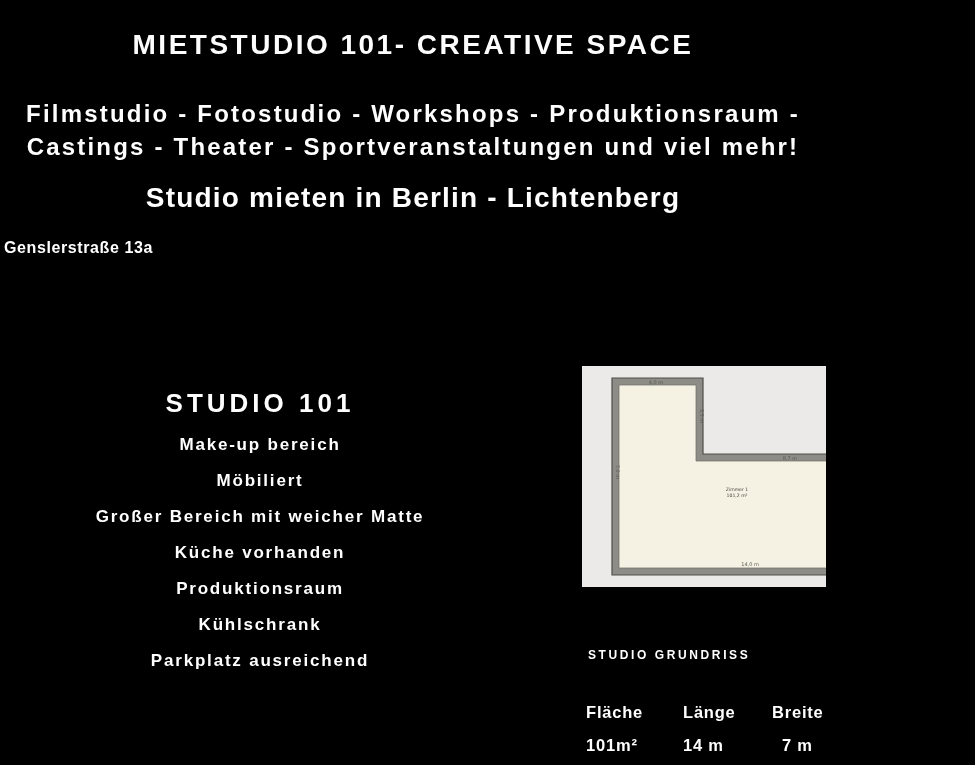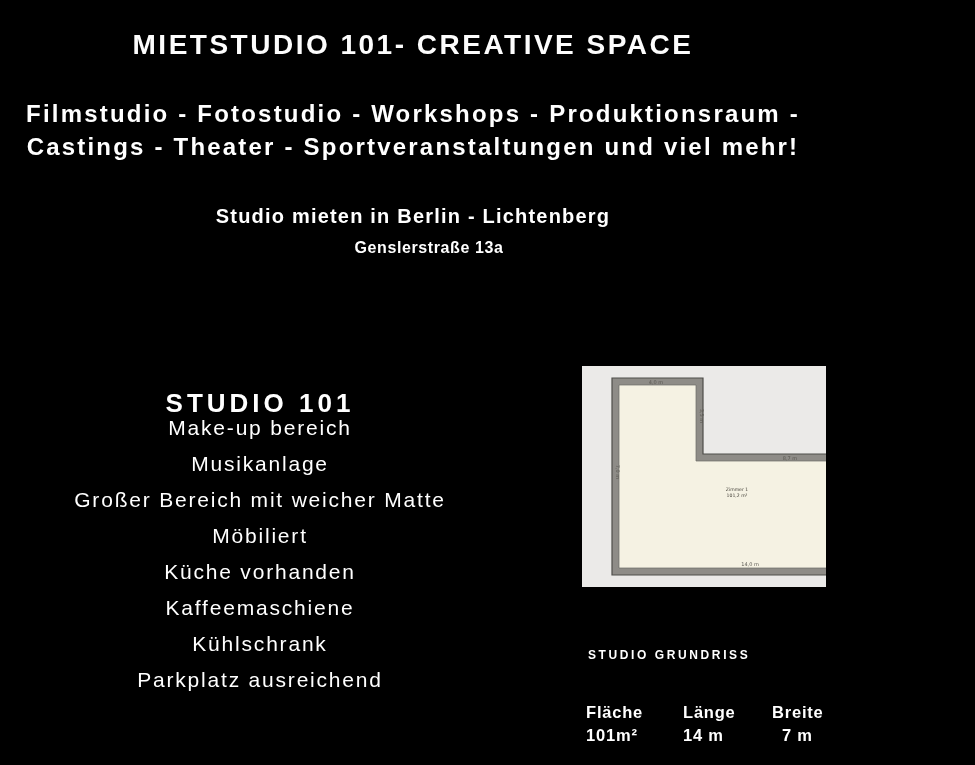--- a/index.html
+++ b/index.html
@@ -28,30 +28,30 @@
     top: 97px; left: 0; width: 100%;
     text-align: center;
     font-size: 24px;
     font-weight: bold;
     letter-spacing: 2.2px;
     line-height: 33px;
     color: #ffffff;
   }
   .location-heading {
     position: absolute;
-    top: 205px; left: 0; width: 100%;
+    top: 182px; left: 0; width: 100%;
     text-align: center;
-    font-size: 20px;
+    font-size: 28px;
     font-weight: bold;
     letter-spacing: 1.2px;
   }
   .street-address {
     position: absolute;
-    top: 239px; left: 16px; width: 100%;
-    text-align: center;
+    top: 239px; left: 4px; width: 100%;
+    text-align: left;
     font-size: 16px;
     font-weight: bold;
     letter-spacing: 0.6px;
   }
   .postal-city {
     position: absolute;
     top: 275px; left: 0; width: 100%;
     text-align: center;
     font-size: 16px;
     font-weight: bold;
@@ -59,25 +59,25 @@
   }
   .left-column {
     position: absolute;
     top: 388px; left: 0; width: 520px;
     text-align: center;
   }
   .studio-heading {
     font-size: 26px;
     font-weight: bold;
     letter-spacing: 4px;
-    margin-bottom: 0;
+    margin-bottom: 17px;
   }
   .feature-item {
-    font-size: 21px;
-    font-weight: normal;
+    font-size: 17px;
+    font-weight: bold;
     letter-spacing: 1.8px;
     margin-bottom: 18px;
     line-height: 18px;
   }
   .floorplan {
     position: absolute;
     left: 582px; top: 366px;
     width: 322px; height: 221px;
     background: #ebeae8;
   }
@@ -104,21 +104,21 @@
   .spec-col .spec-label {
     font-size: 16.5px;
     font-weight: bold;
     letter-spacing: 0.8px;
     margin-top: 28px;
   }
   .spec-col .spec-value {
     font-size: 16.5px;
     font-weight: bold;
     letter-spacing: 0.8px;
-    margin-top: 4px;
+    margin-top: 14px;
   }
   .spec-col-flaeche { left: 586px; }
   .spec-col-laenge  { left: 683px; }
   .spec-col-breite  { left: 772px; }
   .spec-col-hoehe   { left: 916px; font-style: italic; }
   .spec-col-breite .spec-value { padding-left: 10px; }
   .spec-col-hoehe  .spec-value { padding-left: 5px; }
 </style>
 </head>
 <body>
@@ -131,25 +131,24 @@
     <div>Filmstudio - Fotostudio - Workshops - Produktionsraum -</div>
     <div>Castings - Theater - Sportveranstaltungen und viel mehr!</div>
   </div>
 
   <div class="location-heading">Studio mieten in Berlin - Lichtenberg</div>
   <div class="street-address">Genslerstraße 13a</div>
 
   <div class="left-column">
     <div class="studio-heading">STUDIO 101</div>
     <div class="feature-item">Make-up bereich</div>
-    <div class="feature-item">Musikanlage</div>
+    <div class="feature-item">Möbiliert</div>
     <div class="feature-item">Großer Bereich mit weicher Matte</div>
-    <div class="feature-item">Möbiliert</div>
     <div class="feature-item">Küche vorhanden</div>
-    <div class="feature-item">Kaffeemaschiene</div>
+    <div class="feature-item">Produktionsraum</div>
     <div class="feature-item">Kühlschrank</div>
     <div class="feature-item">Parkplatz ausreichend</div>
   </div>
 
   <div class="floorplan">
     <svg viewBox="0 0 322 221" xmlns="http://www.w3.org/2000/svg">
       <rect x="0" y="0" width="322" height="221" fill="#ebeae8"></rect>
       <polygon points="30,12 121,12 121,88 306,88 306,209 30,209" fill="#8e8c87" stroke="#4f4e4a" stroke-width="1.2"></polygon>
       <polygon points="37,19 114,19 114,95 299,95 299,202 37,202" fill="#f5f2e3" stroke="#6b6a64" stroke-width="0.7"></polygon>
       <text class="fp-dim" x="74" y="17.5" text-anchor="middle">4,0 m</text>

